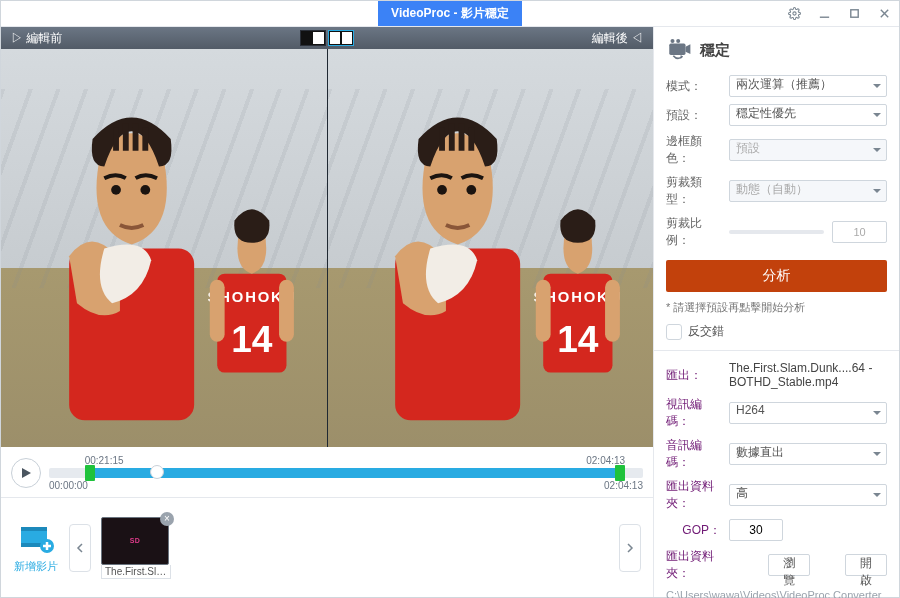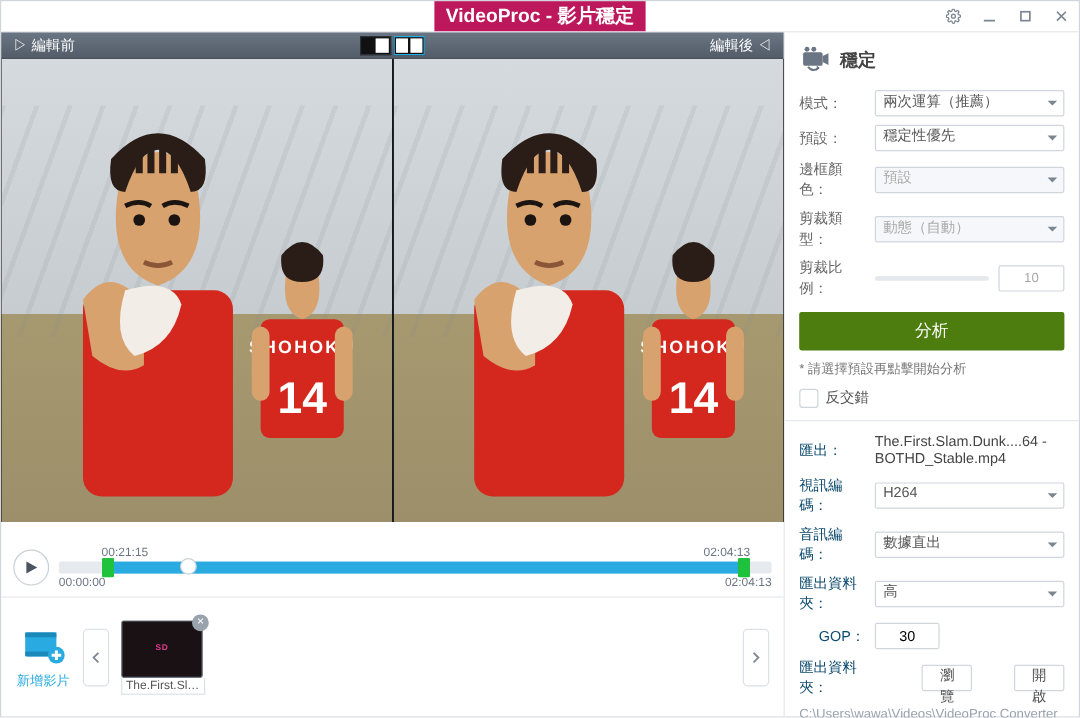--- a/index.html
+++ b/index.html
@@ -1,20 +1,20 @@
 <!DOCTYPE html>
 <html><head>
 <meta charset="utf-8">
 <style>
 * { box-sizing: border-box; margin: 0; padding: 0; font-family: "Microsoft YaHei", "PingFang SC", Arial, sans-serif; }
 body { width: 900px; height: 598px; background: #f5f7fa; overflow: hidden; }
 .window { width: 900px; height: 598px; border: 1px solid #d0d6dc; background: #fff; display: flex; flex-direction: column; }
 
 .titlebar { height: 26px; display: flex; align-items: center; border-bottom: 1px solid #e5e8ed; position: relative; }
-.titlebar .center-title { position: absolute; left: 50%; transform: translateX(-50%); width: 176px; height: 100%; display: flex; align-items: center; justify-content: center; background: #be185d; color: #fff; font-size: 16px; font-weight: 600; }
+.titlebar .center-title { position: absolute; left: 50%; transform: translateX(-50%); width: 144px; height: 100%; display: flex; align-items: center; justify-content: center; background: #3b82f6; color: #fff; font-size: 12px; font-weight: 600; }
 .titlebar .right-ctrl { margin-left: auto; display: flex; align-items: center; height: 100%; }
 .titlebar .ctrl-btn { width: 30px; height: 100%; display: flex; align-items: center; justify-content: center; color: #7a8691; font-size: 13px; }
 .titlebar .ctrl-btn svg { width: 13px; height: 13px; }
 
 .content { flex: 1; display: flex; min-height: 0; }
 .left-col { flex: 1; display: flex; flex-direction: column; border-right: 1px solid #e5e8ed; min-width: 0; }
 .right-col { width: 245px; display: flex; flex-direction: column; font-size: 12px; color: #555; }
 
 .preview-stack { display: flex; flex-direction: column; flex: 1; min-height: 0; }
 .preview-header { height: 22px; display: flex; align-items: center; padding: 0 10px; color: #fff; font-size: 12px; background: linear-gradient(to bottom,#6b7684,#525b67); position: relative; }
@@ -35,21 +35,21 @@
 .char { position:absolute; bottom:0; }
 .char.main { left:10%; width:60%; height:92%; }
 .char.back { left:58%; width:38%; height:78%; }
 .skin { fill:#d8a26f; }
 .hair { fill:#2a1d17; }
 .jersey { fill:#d4271e; }
 .jersey-text { fill:#fff; font:700 20px sans-serif; letter-spacing:1.5px;}
 .jersey-num { fill:#fff; font:700 36px sans-serif; }
 .towel { fill:#f2ede6; }
 
-.timeline { padding: 20px 10px 6px; display: flex; align-items: center; gap: 8px; }
+.timeline { padding: 8px 10px 6px; display: flex; align-items: center; gap: 8px; }
 .play-btn { width: 30px; height: 30px; border: 1px solid #c8d0d8; border-radius: 50%; background:#fff; display:flex;align-items:center;justify-content:center;color:#4a5560;}
 .play-btn svg { width:12px;height:12px;}
 .tl-body { flex:1; display:flex; flex-direction:column; gap:2px; }
 .tl-row { display:flex; justify-content:space-between; font-size:10px; color:#6b7684;}
 .tl-track { height:10px; position:relative; background:#e6eaef; border-radius:2px; }
 .tl-track .range { position:absolute; top:0;bottom:0; left:6%; right:3%; background:#29abe2;}
 .tl-track .handle { position:absolute; top:-3px; width:10px; height:16px; background:#1fc23c; border-radius:1px;}
 .tl-track .handle.left{ left:6%;} .tl-track .handle.right{ right:3%;}
 .tl-handle2 { position:absolute; top:-3px; width:14px; height:14px; background:#fff; border:1px solid #c9d0d8; border-radius:50%; left:17%; }
 
@@ -57,28 +57,28 @@
 .panel-title { display:flex; align-items:center; gap:8px; font-size:15px; font-weight:700; color:#444; margin-bottom:12px;}
 .panel-title svg { width:26px; height:26px; }
 .prow { display:flex; align-items:center; gap:8px; margin-bottom:7px; }
 .prow .plabel { width:55px; color:#666; font-size:12px; }
 select.pctrl, .sel { width:100%; height:22px; border:1px solid #cfd6dd; background:#fff; font-size:12px; padding:0 6px; color:#555; border-radius:2px; appearance:none;}
 .sel-disabled { color:#aaa; background:#f5f7fa;}
 .selwrap{ position:relative; flex:1;}
 .selwrap:after{ content:""; position:absolute; right:6px; top:50%; width:0;height:0; border-left:4px solid transparent;border-right:4px solid transparent;border-top:4px solid #7a8691; transform:translateY(-50%);}
 .slider-row .track{ flex:1;height:4px;background:#e5e8ed;border-radius:2px;}
 .numbox { width:55px;height:22px;border:1px solid #cfd6dd;color:#aaa;font-size:11px;display:flex;align-items:center;justify-content:center;border-radius:2px;}
-.analyze-btn{ width:100%;height:32px;background:#4d7c0f;color:#fff;border:none;font-size:14px;margin-top:4px;border-radius:2px;}
+.analyze-btn{ width:100%;height:32px;background:#c2410c;color:#fff;border:none;font-size:14px;margin-top:4px;border-radius:2px;}
 .hint{ font-size:11px;color:#777;margin-top:8px;}
 .chk-row{ display:flex;align-items:center;gap:6px;margin-top:8px;}
 .chk{ width:16px;height:16px;border:1px solid #cfd6dd;border-radius:3px;background:#fff;}
 
 .out-section{ border-top:1px solid #e5e8ed; padding:10px 12px; font-size:12px;}
 .out-section .orow{ display:flex;align-items:center;gap:8px;margin-bottom:7px;}
-.out-section .olabel{ width:55px;color:#0c4a6e;}
+.out-section .olabel{ width:55px;color:#701a75;}
 .pathrow{ font-size:11px;color:#9aa3ad;margin-top:2px;}
 .btn-sm{ height:22px;padding:0 10px;border:1px solid #cfd6dd;background:#fff;font-size:12px;color:#555;border-radius:2px;margin-left:27px;}
 .gop-input{width:54px;height:22px;border:1px solid #cfd6dd;text-align:center;font-size:12px;border-radius:2px;}
 
 .bottom-bar { height:100px; border-top:1px solid #e5e8ed; display:flex; align-items:center; padding:8px 12px; gap:10px;}
 .add-video{ width:46px; text-align:center; color:#29abe2; font-size:11px;}
 .add-video svg{width:36px;height:36px;}
 .nav-arrow{ width:22px;height:48px;border:1px solid #dce1e7;border-radius:4px; display:flex;align-items:center;justify-content:center;color:#7a8691;background:#fff;}
 .nav-arrow svg{width:10px;height:10px;}
 .thumb-card{ width:70px; }

